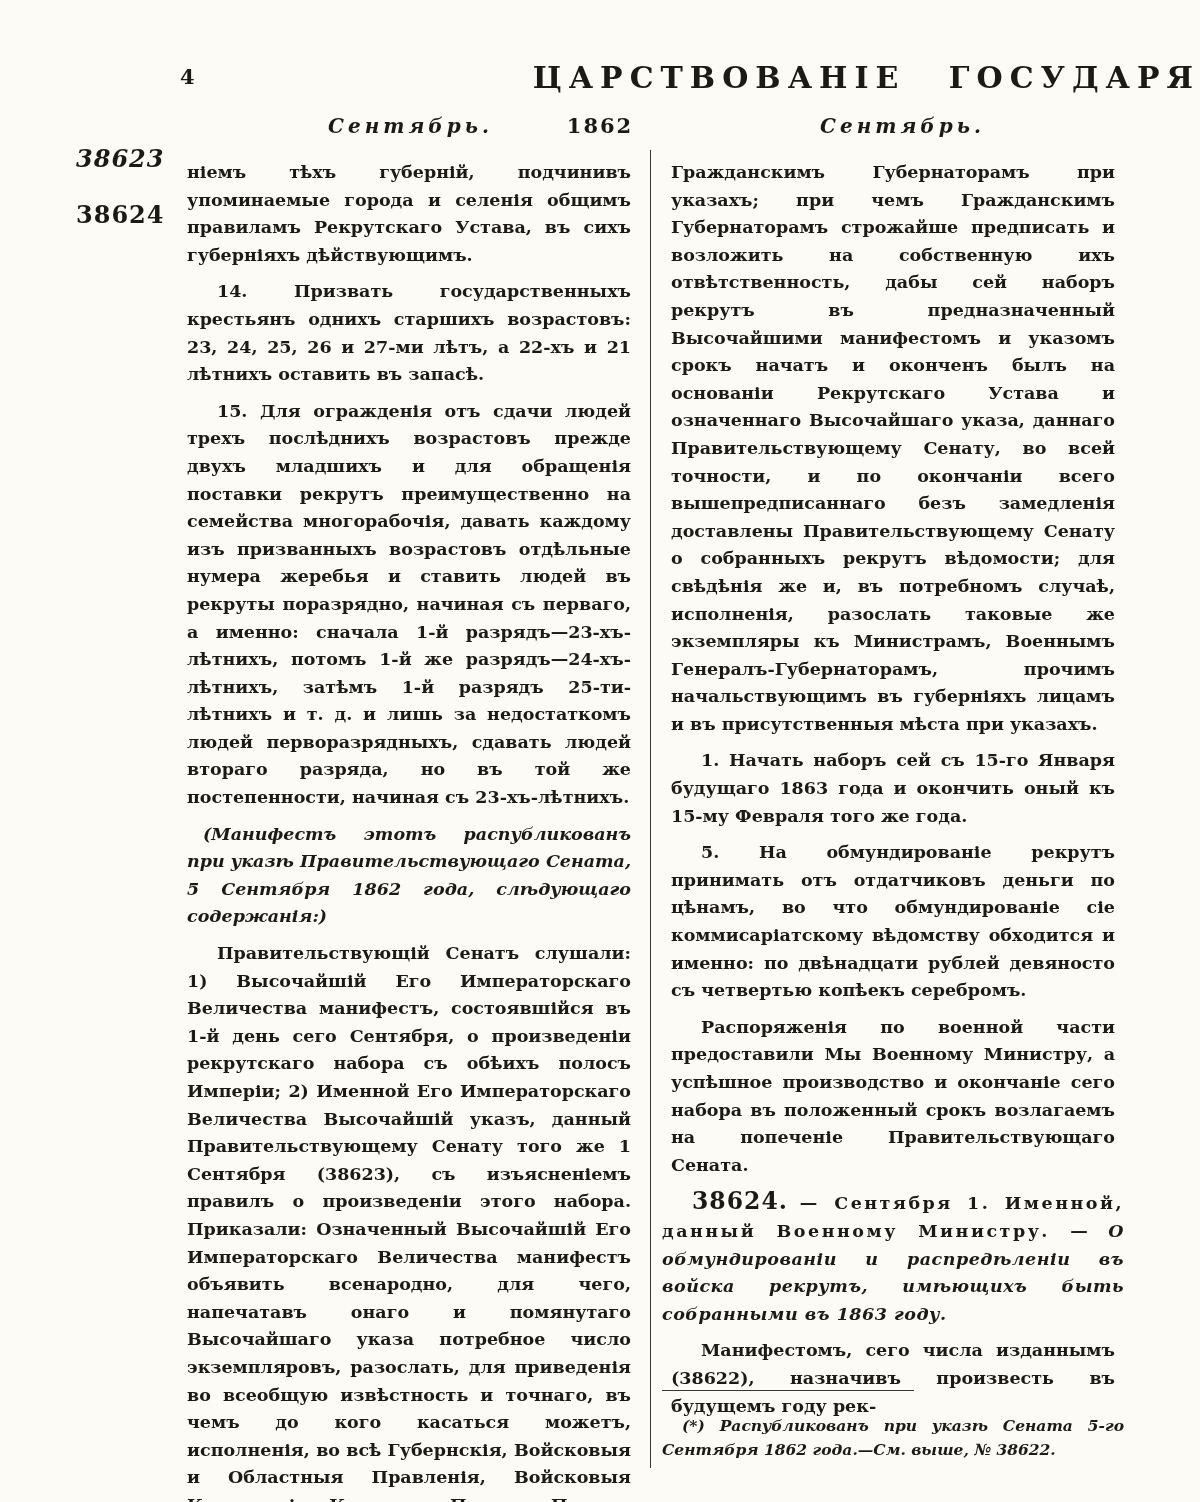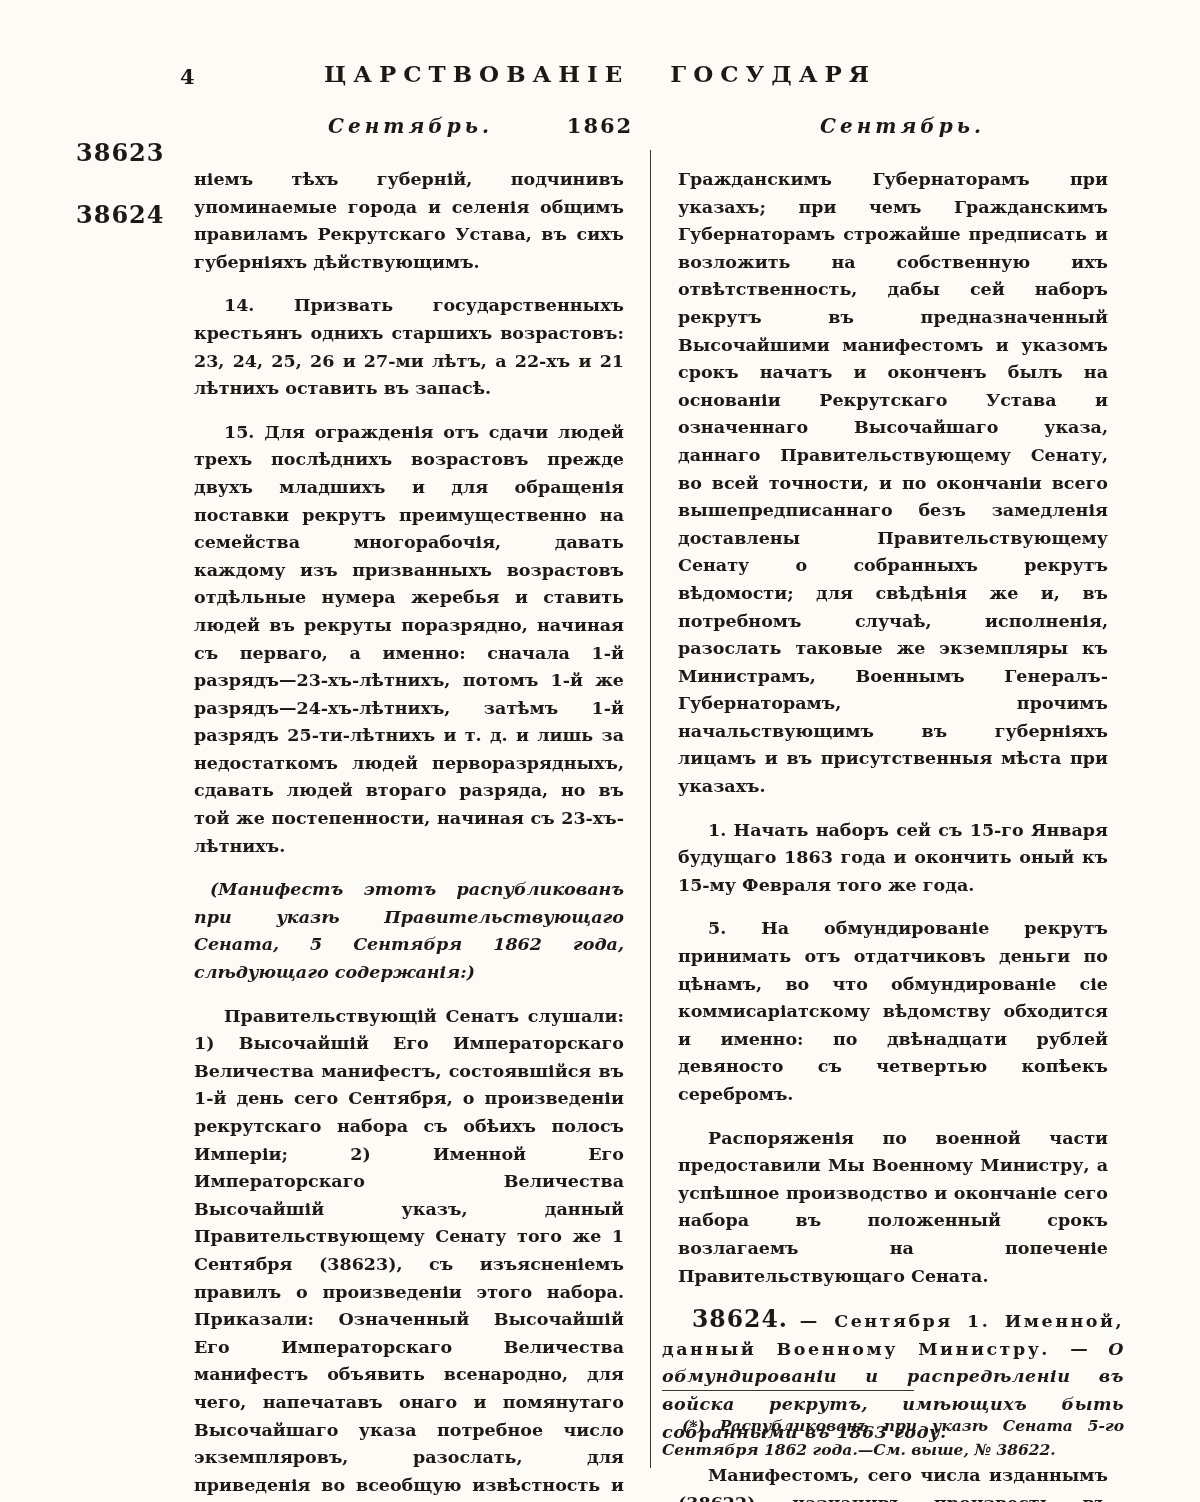--- a/index.html
+++ b/index.html
@@ -17,22 +17,22 @@
 
   
   .page-number {
     position: absolute;
     left: 180px; top: 64px;
     font-size: 21px; font-weight: bold;
   }
   .header-title {
     position: absolute;
     left: 0; right: 0; top: 60px;
-    text-align: center;
-    font-size: 23px; font-weight: bold;
+    text-align: right;
+    font-size: 30px; font-weight: bold;
     letter-spacing: 7px;
     word-spacing: 26px;
   }
   .month-left {
     position: absolute;
     left: 328px; top: 114px;
     font-size: 20px; font-weight: bold; font-style: italic;
     letter-spacing: 4px;
   }
   .year-center {
@@ -49,21 +49,21 @@
     letter-spacing: 4px;
   }
 
   
   .margin-num {
     position: absolute;
     left: 76px;
     font-size: 24px; font-weight: bold;
     letter-spacing: 1px;
   }
-  .margin-num.first  { top: 138px; }
+  .margin-num.first  { top: 144px; font-style: italic; }
   .margin-num.second { top: 200px; }
 
   
   .divider {
     position: absolute;
     left: 650px; top: 150px;
     width: 1px; height: 1318px;
     background: #3c362e;
   }
   .col {
@@ -71,21 +71,21 @@
     top: 150px;
     width: 462px;
     font-size: 17.5px;
     line-height: 27.6px;
     font-weight: bold;
     text-align: justify;
   }
   .col-left  { left: 178px; }
   .col-right { left: 662px; }
 
-  .para { margin: 16px; text-indent: 30px; }
+  .para { margin: 9px; text-indent: 30px; }
   .para.no-indent { text-indent: 0; }
   .para.italic-note { font-style: italic; text-indent: 16px; }
 
   
   .entry-head { margin: 2px 0 0 0; text-indent: 30px; }
   .entry-num   { font-size: 23.5px; letter-spacing: 1px; }
   .entry-intro { letter-spacing: 2.5px; }
   .entry-title { font-style: italic; letter-spacing: 0.5px; }
 
   

